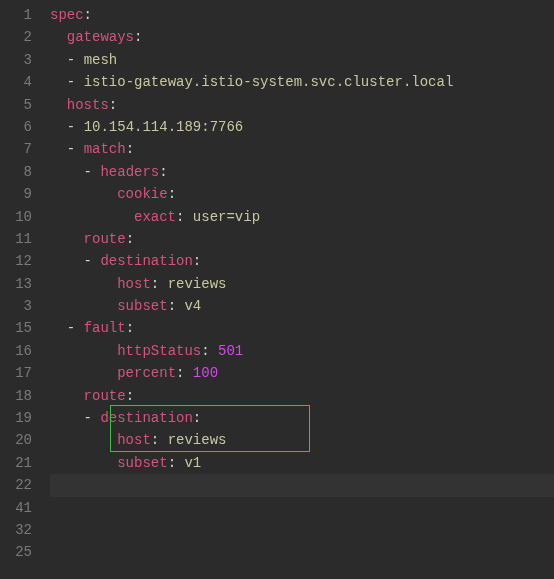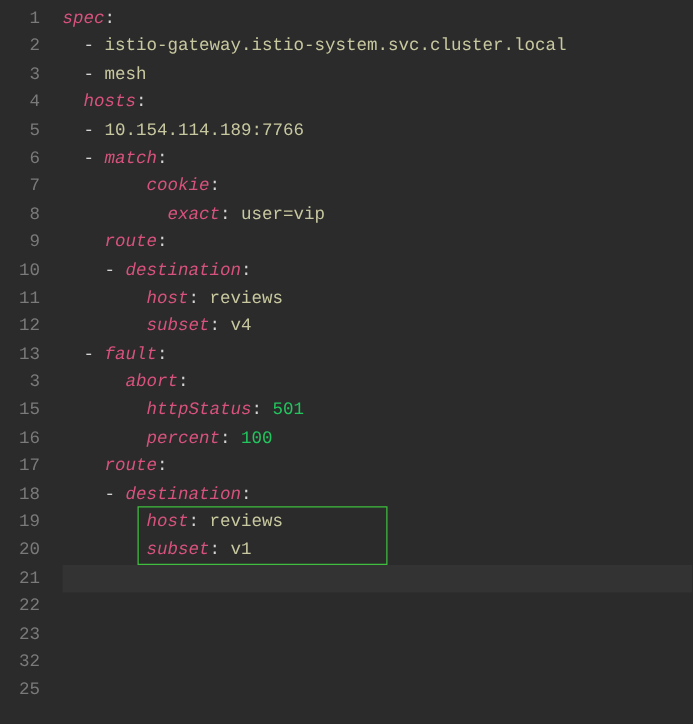--- a/index.html
+++ b/index.html
@@ -31,23 +31,23 @@
     position: relative;
     flex: 1;
   }
   .line {
     white-space: pre;
     height: 22.4px;
   }
   .gutter .line {
     white-space: pre;
   }
-  .key { color: #d7527c; font-style: italic; }
+  .key { color: #d7527c; }
   .string { color: #c8c8a0; }
-  .number { color: #22c55e; }
+  .number { color: #d946ef; }
   .dash { color: #d4d4d4; }
   .colon { color: #d4d4d4; }
   .highlight-box {
     position: absolute;
     border: 1px solid #3fbf3f;
     pointer-events: none;
     box-sizing: border-box;
   }
   .current-line-bg {
     background: #333333;
@@ -75,40 +75,41 @@
       <div class="line">13</div>
       <div class="line">3</div>
       <div class="line">15</div>
       <div class="line">16</div>
       <div class="line">17</div>
       <div class="line">18</div>
       <div class="line">19</div>
       <div class="line">20</div>
       <div class="line">21</div>
       <div class="line">22</div>
-      <div class="line">23</div>
+      <div class="line">41</div>
       <div class="line">32</div>
       <div class="line">25</div>
     </div>
   <div class="code" id="code">
     <div class="highlight-box" id="hlbox" style="top: 405.2px; left: 70px; width: 200px; height: 46.8px;"></div>
   <div class="line"><span class="key">spec</span><span class="colon">:</span></div>
+      <div class="line"><span>  </span><span class="key">gateways</span><span class="colon">:</span></div>
+      <div class="line"><span>  </span><span class="dash">- </span><span class="string">mesh</span></div>
       <div class="line"><span>  </span><span class="dash">- </span><span class="string">istio-gateway.istio-system.svc.cluster.local</span></div>
-      <div class="line"><span>  </span><span class="dash">- </span><span class="string">mesh</span></div>
       <div class="line"><span>  </span><span class="key">hosts</span><span class="colon">:</span></div>
       <div class="line"><span>  </span><span class="dash">- </span><span class="string">10.154.114.189:7766</span></div>
       <div class="line"><span>  </span><span class="dash">- </span><span class="key">match</span><span class="colon">:</span></div>
+      <div class="line"><span>    </span><span class="dash">- </span><span class="key">headers</span><span class="colon">:</span></div>
       <div class="line"><span>        </span><span class="key">cookie</span><span class="colon">:</span></div>
       <div class="line"><span>          </span><span class="key">exact</span><span class="colon">: </span><span class="string">user=vip</span></div>
       <div class="line"><span>    </span><span class="key">route</span><span class="colon">:</span></div>
       <div class="line"><span>    </span><span class="dash">- </span><span class="key">destination</span><span class="colon">:</span></div>
       <div class="line"><span>        </span><span class="key">host</span><span class="colon">: </span><span class="string">reviews</span></div>
       <div class="line"><span>        </span><span class="key">subset</span><span class="colon">: </span><span class="string">v4</span></div>
       <div class="line"><span>  </span><span class="dash">- </span><span class="key">fault</span><span class="colon">:</span></div>
-      <div class="line"><span>      </span><span class="key">abort</span><span class="colon">:</span></div>
       <div class="line"><span>        </span><span class="key">httpStatus</span><span class="colon">: </span><span class="number">501</span></div>
       <div class="line"><span>        </span><span class="key">percent</span><span class="colon">: </span><span class="number">100</span></div>
       <div class="line"><span>    </span><span class="key">route</span><span class="colon">:</span></div>
       <div class="line"><span>    </span><span class="dash">- </span><span class="key">destination</span><span class="colon">:</span></div>
       <div class="line"><span>        </span><span class="key">host</span><span class="colon">: </span><span class="string">reviews</span></div>
       <div class="line"><span>        </span><span class="key">subset</span><span class="colon">: </span><span class="string">v1</span></div>
       <div class="line"><span class="current-line-bg">&nbsp;</span></div>
     </div>
 </div>
 

